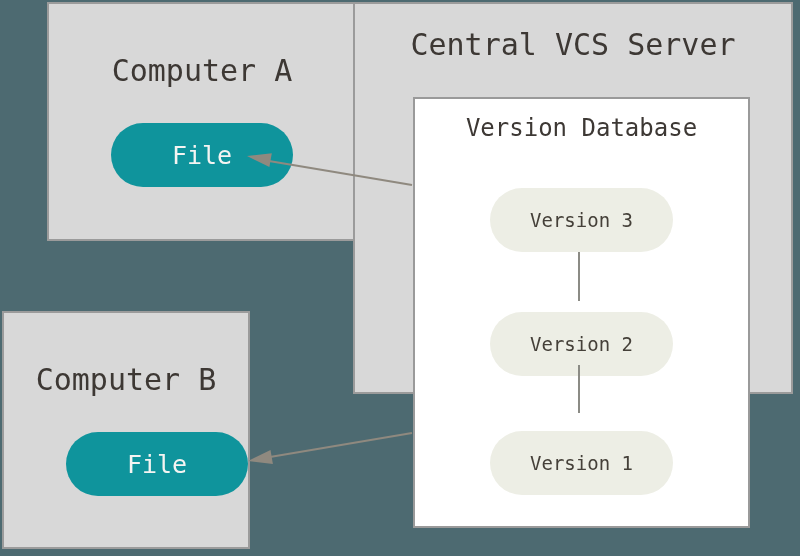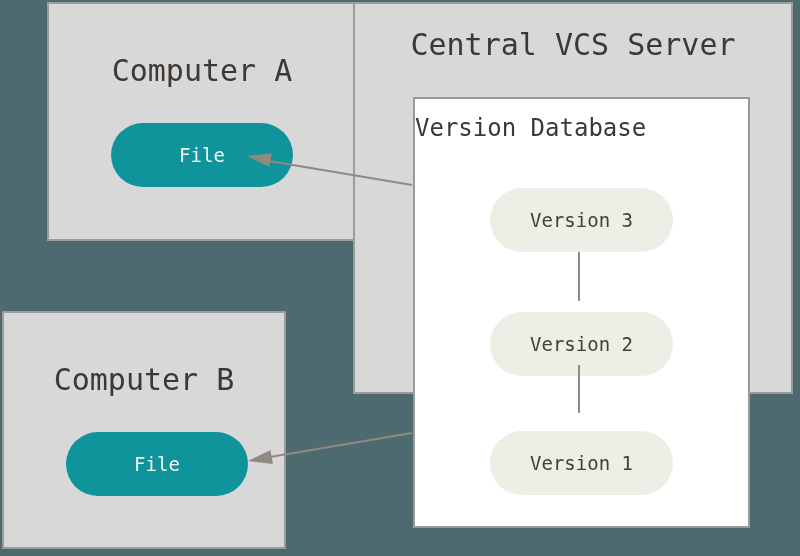--- a/index.html
+++ b/index.html
@@ -9,37 +9,37 @@
     --text-dark:#3d3834; --text-pill:#454039; --text-file:#f4f4f2;
     --line-gray:#8b8b85; --arrow-gray:#8f897f;
   }
   *{margin:0;padding:0;box-sizing:border-box;}
   html,body{width:800px;height:556px;overflow:hidden;}
   body{background:var(--bg-teal);font-family:"DejaVu Sans Mono","Liberation Mono",monospace;}
   .canvas{position:relative;width:800px;height:556px;background:var(--bg-teal);}
 
   .gray-box{position:absolute;background:var(--box-gray);border:2px solid var(--box-border);}
   .box-computer-a{left:2px;top:2px;width:310px;height:239px;margin-left:45px;}
-  .box-computer-b{left:2px;top:311px;width:284px;height:238px;}
+  .box-computer-b{left:2px;top:311px;width:248px;height:238px;}
   .box-server{left:353px;top:2px;width:440px;height:392px;}
 
   .box-title{position:absolute;left:0;width:100%;text-align:center;
     color:var(--text-dark);font-size:30px;line-height:36px;white-space:nowrap;}
   .title-computer{top:49px;}
   .title-server{top:23px;}
 
   .white-box{position:absolute;left:58px;top:93px;width:337px;height:431px;
     background:var(--panel-white);border:2px solid var(--panel-border);}
-  .vdb-title{position:absolute;left:0;top:15px;width:100%;
+  .vdb-title{position:absolute;left:0;top:15px;width:100%;text-align:center;
     color:var(--text-dark);font-size:24px;line-height:28px;white-space:nowrap;}
 
   .pill{position:absolute;display:flex;align-items:center;justify-content:center;
     border-radius:33px;white-space:nowrap;}
   .file-pill{left:62px;top:119px;width:182px;height:64px;background:var(--pill-teal);
-    color:var(--text-file);font-size:19px;}
+    color:var(--text-file);font-size:25px;}
   .version-pill{left:75px;width:183px;height:64px;background:var(--pill-beige);
     color:var(--text-pill);font-size:19px;}
   .v3{top:89px;} .v2{top:202px;margin-top:11px;} .v1{top:332px;}
 
   .overlay{position:absolute;left:0;top:0;width:800px;height:556px;pointer-events:none;}
   .overlay .vlink{stroke:var(--line-gray);stroke-width:2;}
   .overlay .arrow-line{stroke:var(--arrow-gray);stroke-width:2;}
   .overlay .arrow-head{fill:var(--arrow-gray);stroke:none;}
 </style>
 </head>

